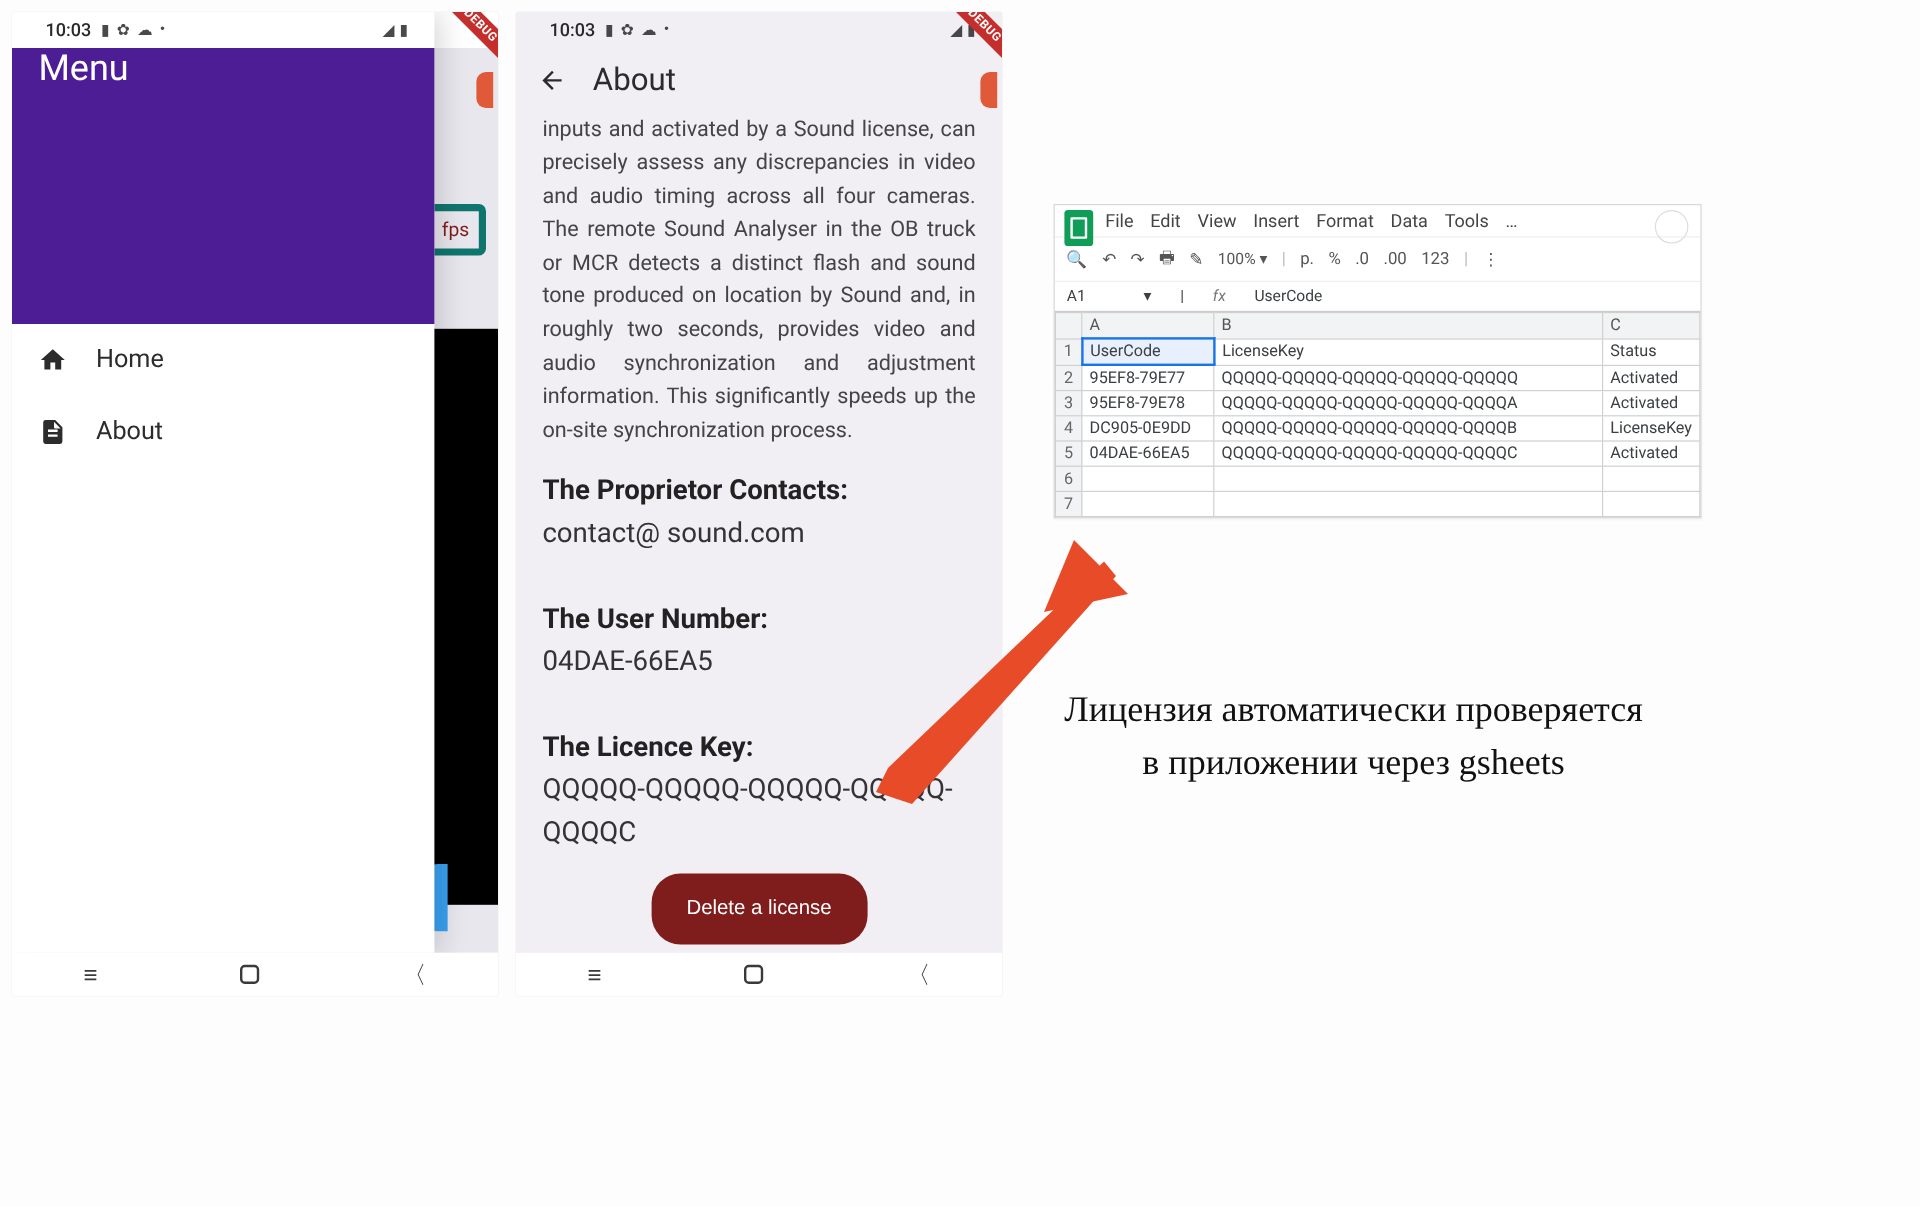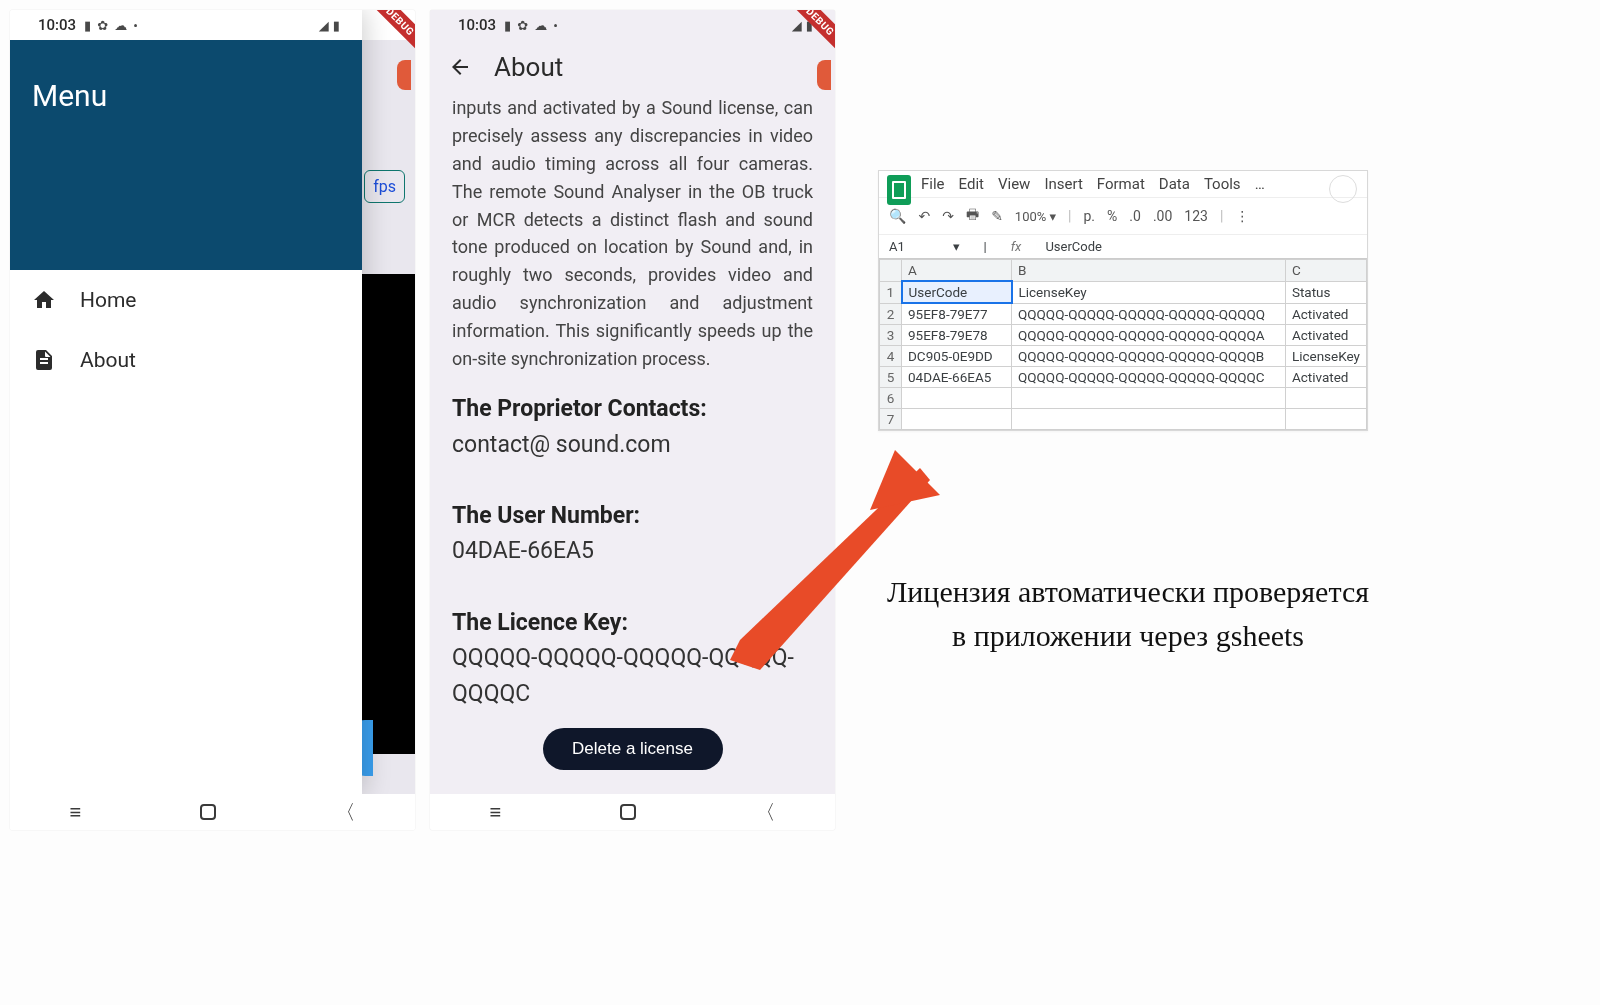--- a/index.html
+++ b/index.html
@@ -54,40 +54,40 @@
     background:#e05a3a;
     border-radius:8px 0 0 8px;
   }
   .p1-peek {
     position:absolute; right:0; top:30px; bottom:36px;
     width:60px; background:#e9e7ee;
     border-left:1px solid rgba(0,0,0,.02);
   }
   .p1-fpschip{
     position:absolute; right:10px; top:160px;
-    border:1px solid #0f766e; border-radius:6px;
-    padding:6px 8px; font-size:16px; color:#1d4ed8; background:#e9e7ee;
+    border:6px solid #0f766e; border-radius:6px;
+    padding:6px 8px; font-size:16px; color:#7f1d1d; background:#e9e7ee;
   }
   .p1-blackstrip{
     position:absolute; right:-2px; top:264px; width:78px; height:480px;
     background:#000;
   }
   .p1-fab{
     position:absolute; right:42px; bottom:54px;
     width:36px; height:56px; background:#3aa0f0;
     border-radius:28px 0 0 28px;
   }
   .drawer{
     position:absolute; left:0; top:0; bottom:36px; width:352px;
     background:#fff; box-shadow:4px 0 24px rgba(0,0,0,.18);
     display:flex; flex-direction:column;
   }
   .drawer-header{
-    height:230px; background:#0c4a6e; color:#fff;
-    display:flex; align-items:center;
+    height:230px; background:#4c1d95; color:#fff;
+    display:flex; 
     padding:0 10px 120px 22px;
     font-size:30px; font-weight:400;
   }
   .drawer-item{
     display:flex; align-items:flex-start; gap:24px;
     padding:18px 22px; font-size:21px; color:#2c2c2c;
   }
   .drawer-item svg{width:24px;height:24px;fill:#2c2c2c;}
 
   
@@ -106,28 +106,28 @@
   .p2-top svg{width:24px;height:24px;}
   .p2-body{
     padding:0 22px 14px 22px;
     color:#444; font-size:18px; line-height:1.55;
     text-align:justify;
   }
   .p2-body p{ margin-bottom:18px; }
   .center-block{text-align:left; color:#333; font-size:23px; line-height:1.55;}
   .center-block strong{font-weight:700; color:#222;}
   .delete-btn{
-    display:block; margin:16px auto 0; width:180px; height:42px;
-    border:none; border-radius:24px; background:#0f172a; color:#fff;
+    display:block; margin:16px auto 0; width:180px; height:59px;
+    border:none; border-radius:24px; background:#7f1d1d; color:#fff;
     font-size:17px; font-weight:500;
   }
 
   
   .sheets{
-    position:absolute; left:878px; top:170px; width:490px;
+    position:absolute; left:878px; top:170px; width:540px;
     border:1px solid #d8d8d8; background:#fff;
     font-family:"Google Sans",Roboto,sans-serif; font-size:14px; color:#3c4043;
     box-shadow:0 1px 2px rgba(0,0,0,.04);
   }
   .sheets .menus{display:flex; gap:14px; padding:4px 8px 4px 42px; align-items:center; color:#444; font-size:15px;}
   .sheets .glogo{
     position:absolute; left:8px; top:4px; width:24px;height:30px;
     background:#0f9d58; border-radius:3px;
   }
   .sheets .glogo::after{content:""; position:absolute; inset:6px 5px; border:2px solid #fff; border-radius:1px;}

